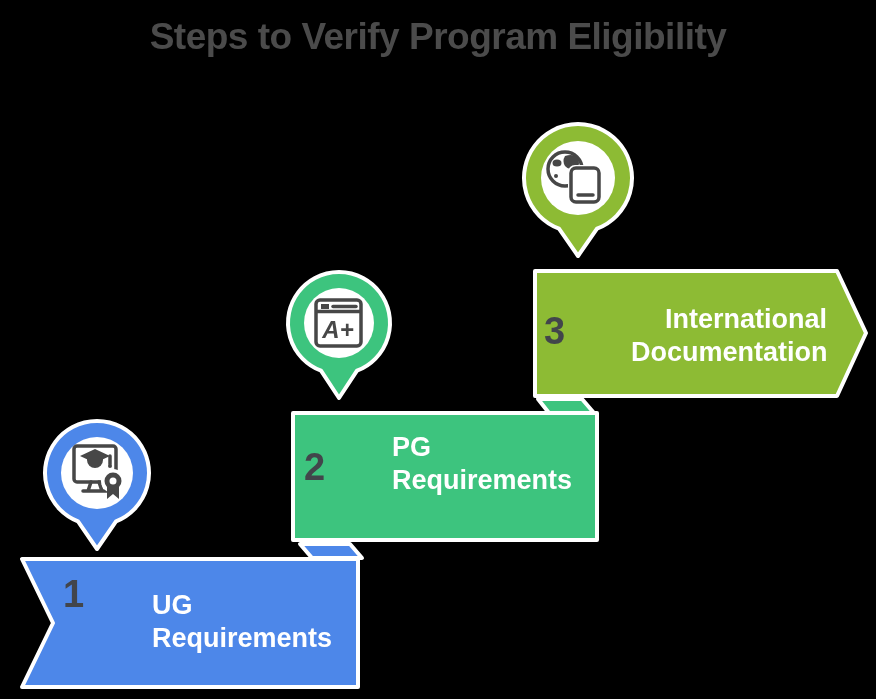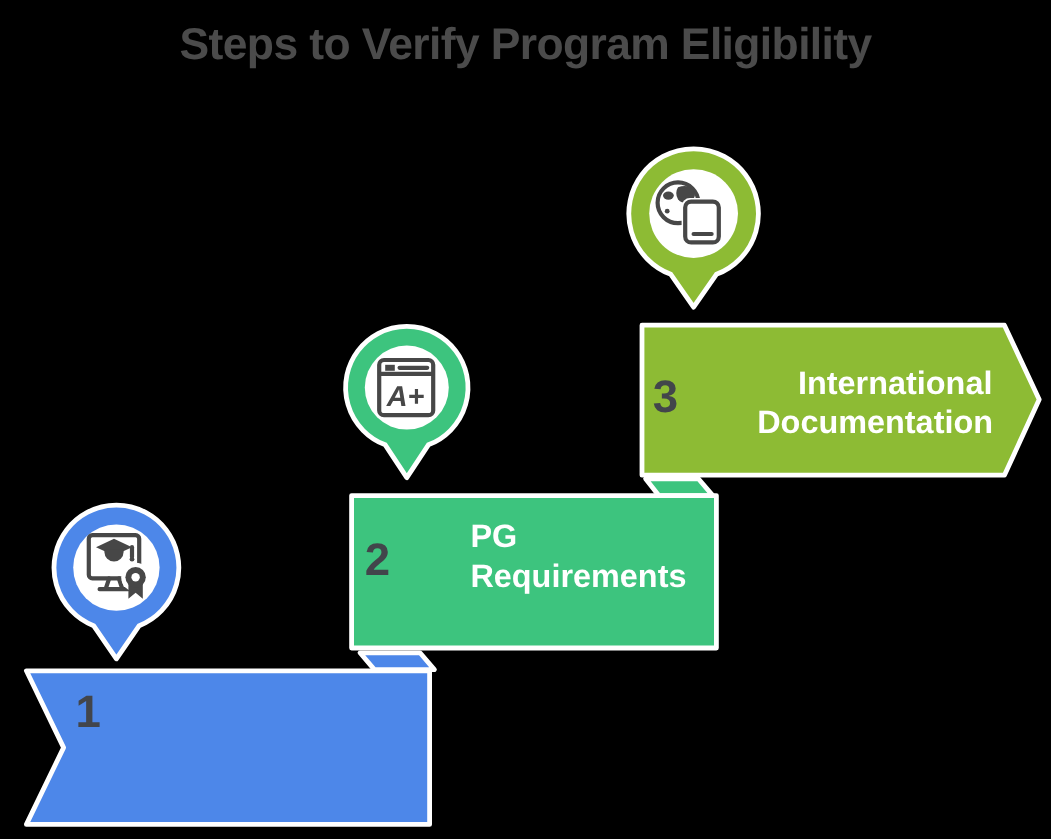--- a/index.html
+++ b/index.html
@@ -90,16 +90,17 @@
         <rect class="ic-stroke" x="571" y="168" width="28" height="34" rx="5"></rect>
         <path class="ic-stroke" d="M 578 195 L 593 195" stroke-width="4"></path>
       </g>
     </g>
   </svg>
 
   <div class="num num1">1</div>
   <div class="num num2">2</div>
   <div class="num num3">3</div>
 
+  <div class="label label1">UG Requirements</div>
   <div class="label label2">PG Requirements</div>
   <div class="label label3">International Documentation</div>
 
 </div>
 
 </body></html>

